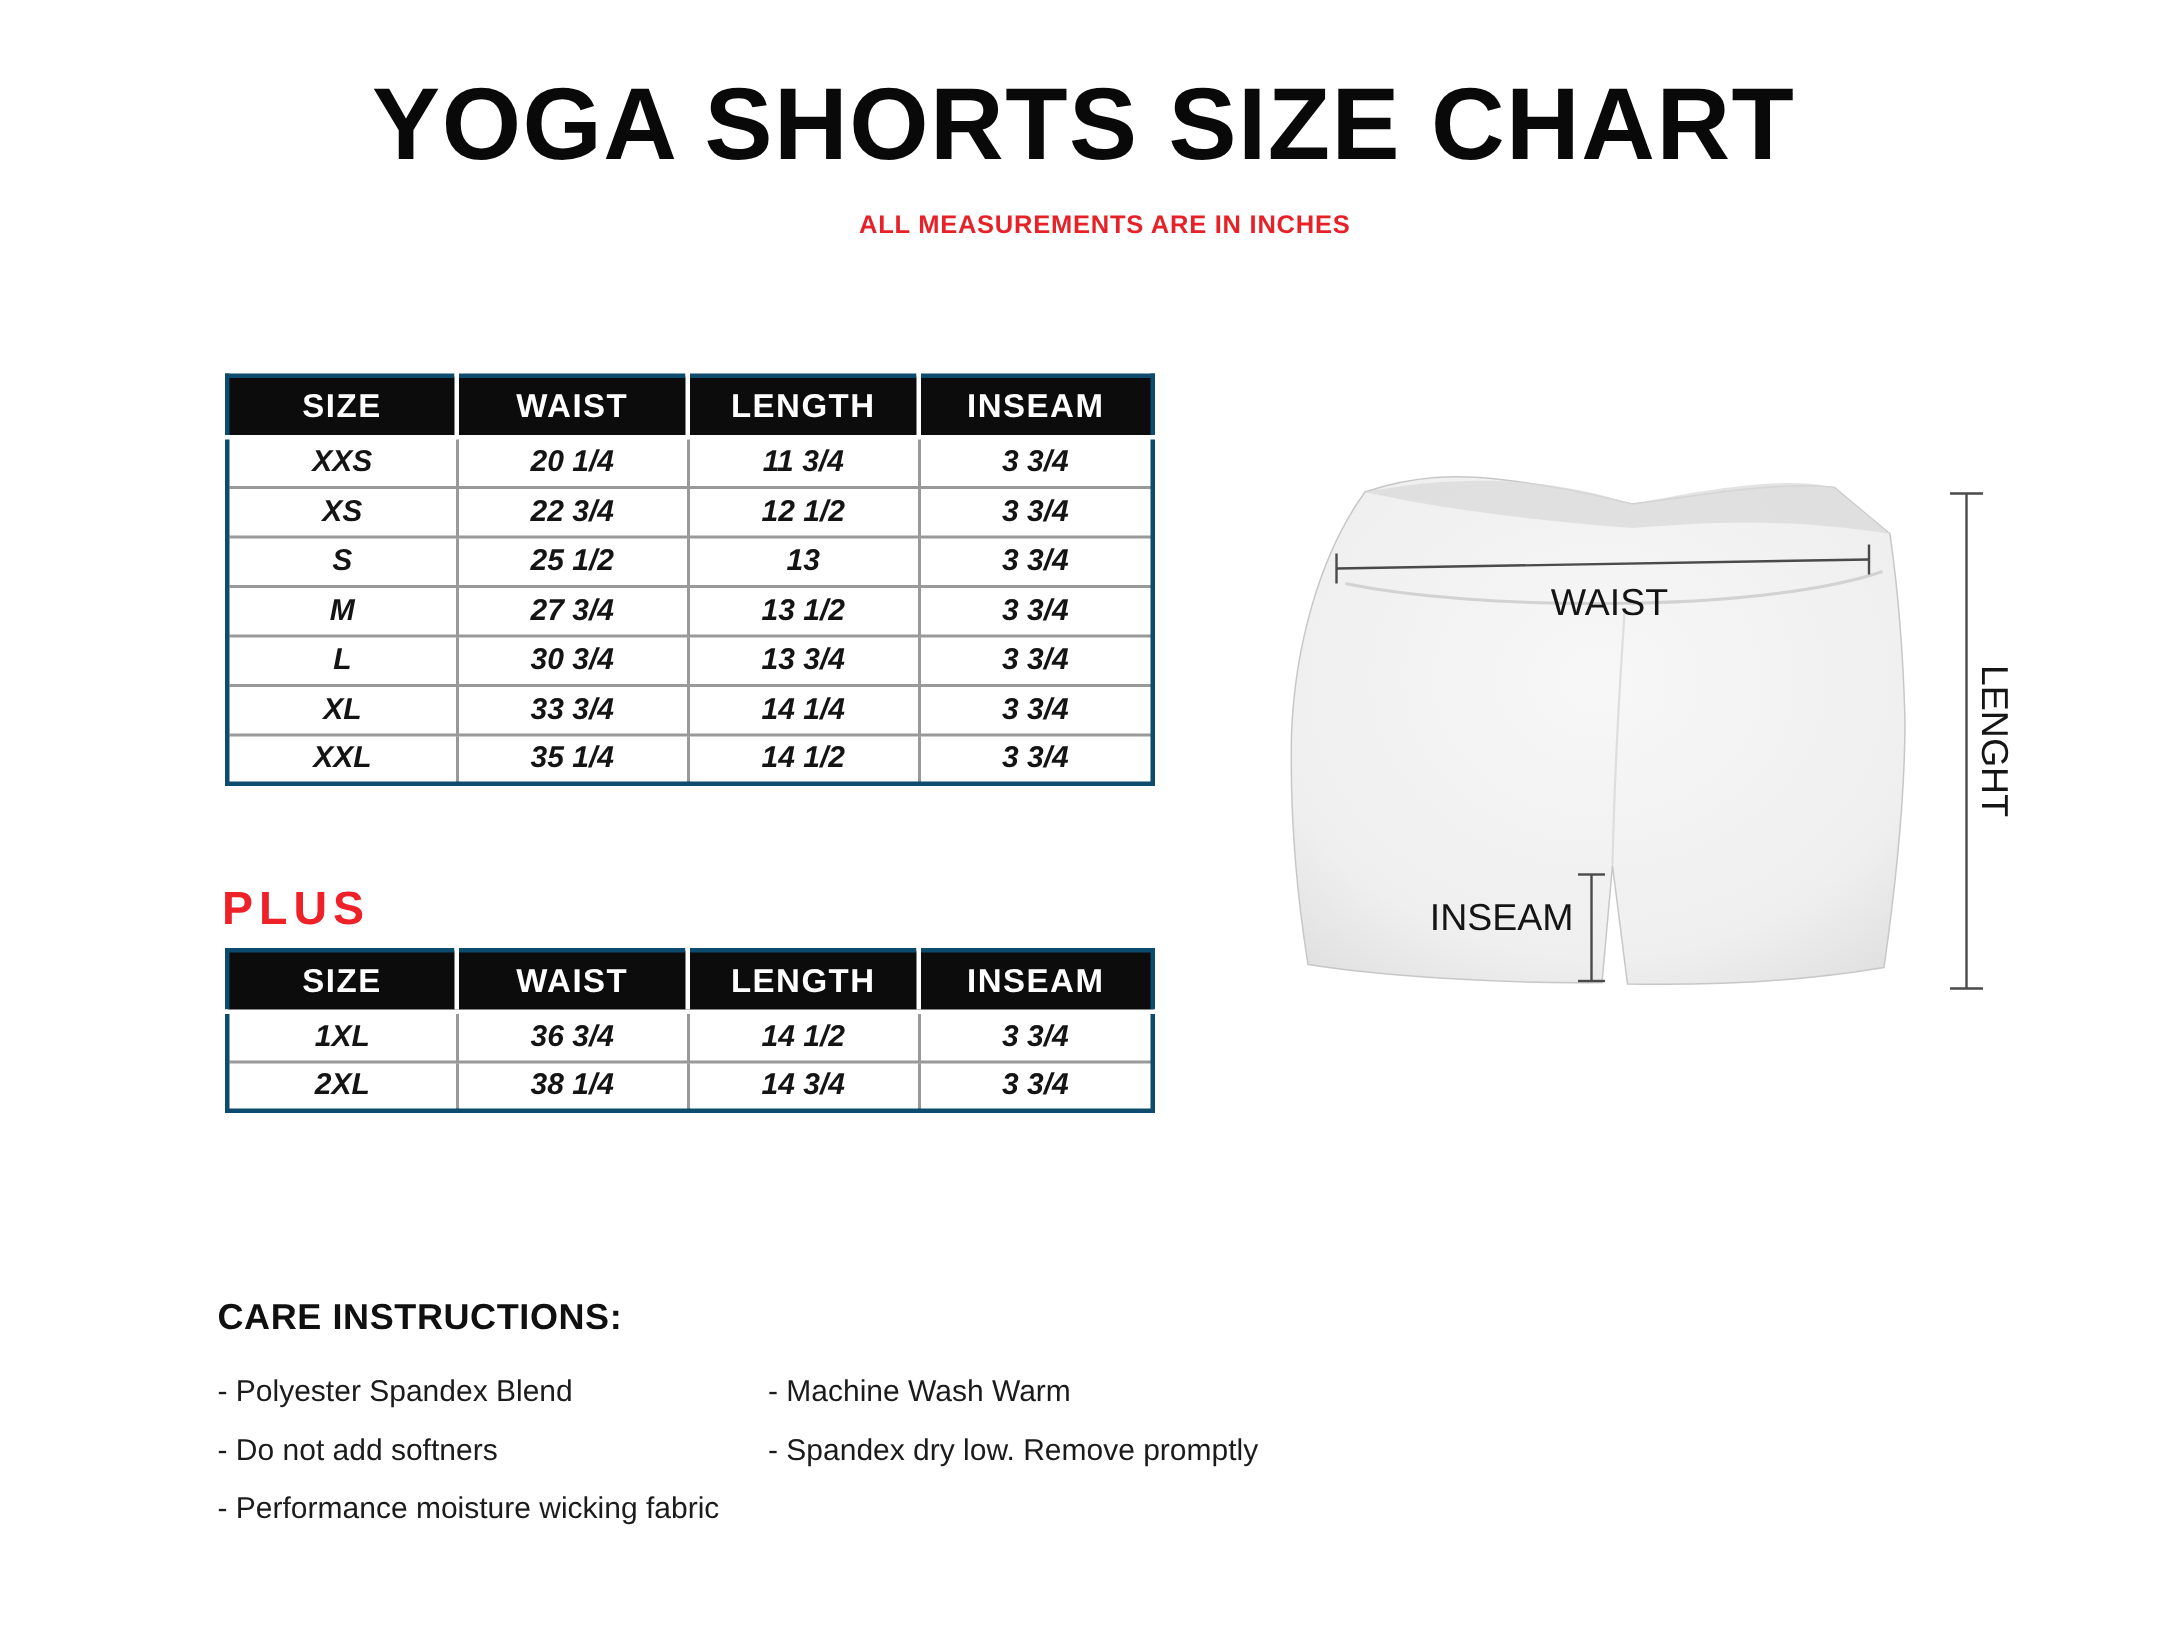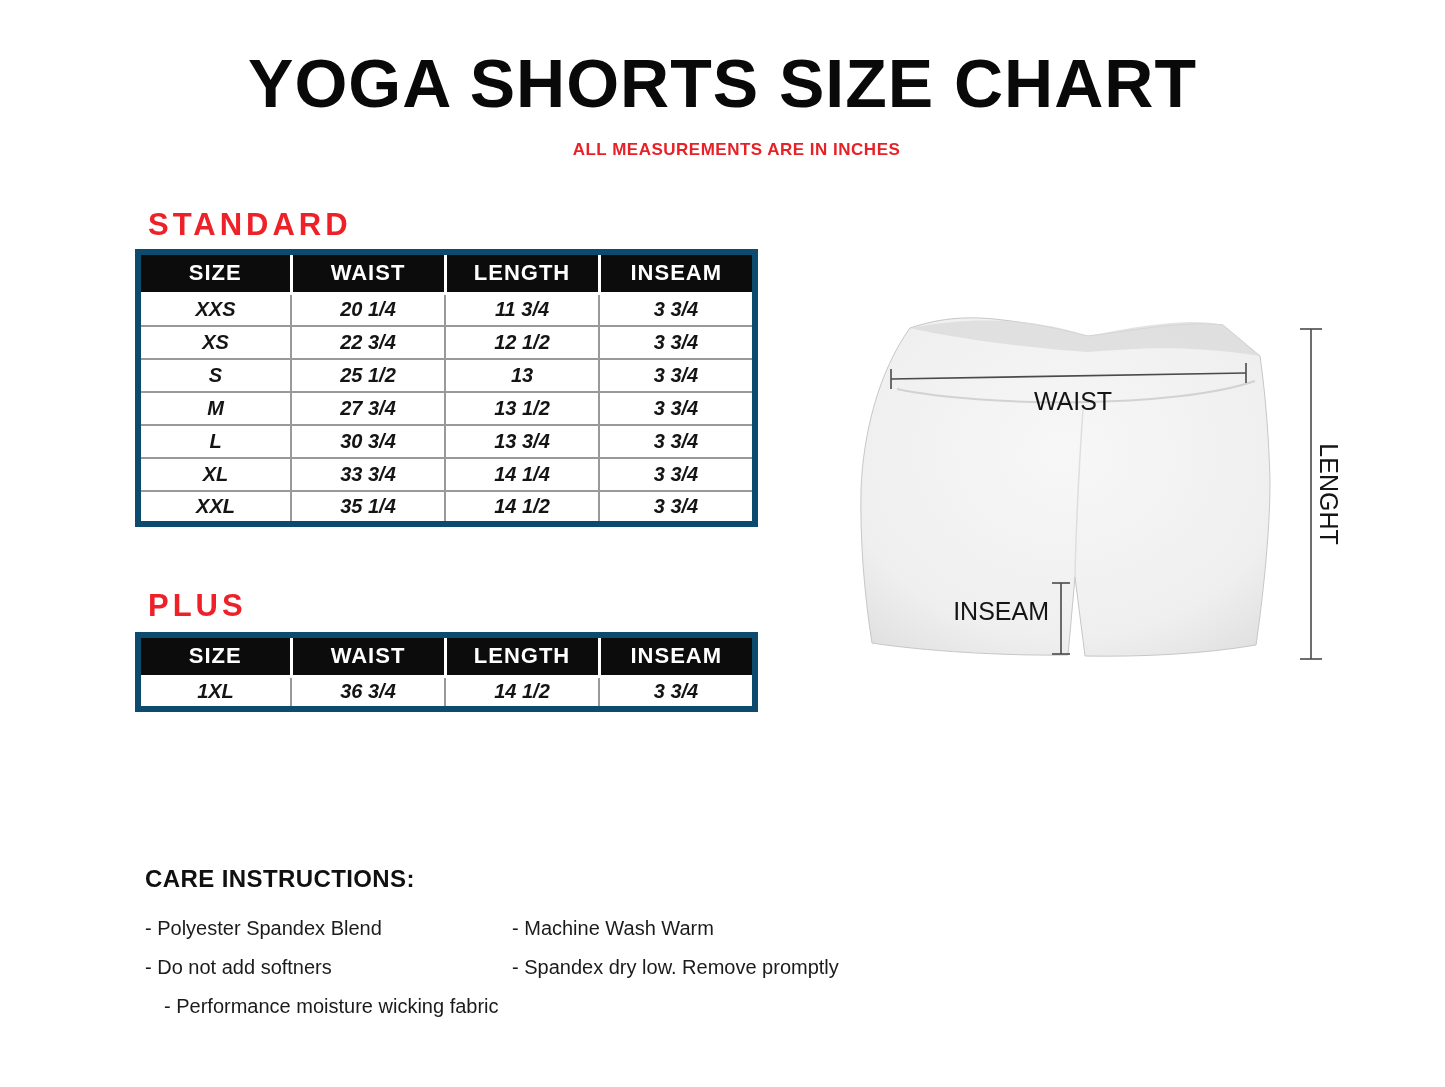--- a/index.html
+++ b/index.html
@@ -16,23 +16,23 @@
     position:absolute; top:141px; left:14px; width:1445px; text-align:center;
     font-size:17px; line-height:17px; font-weight:700; letter-spacing:0.5px; color:#e62228;
   }
   .section-heading {
     position:absolute; left:148px; font-size:31px; line-height:31px;
     font-weight:700; letter-spacing:4px; color:#ee2128;
   }
   .heading-standard { top:209px; }
   .heading-plus { top:590px; }
   .size-table {
-    position:absolute; left:135px; width:617px;
+    position:absolute; left:150px; width:617px;
     border-collapse:collapse; table-layout:fixed;
-    border:6px solid #0c4a6e;
+    border:3px solid #0c4a6e;
   }
   .table-standard { top:249px; }
   .table-plus { top:632px; }
   .size-table th {
     background:#0c0c0c; color:#ffffff; font-weight:700; font-size:22px;
     letter-spacing:1px; height:41px; text-align:center; vertical-align:middle;
     border-bottom:3px solid #ffffff;
   }
   .size-table th + th { border-left:3px solid #ffffff; }
   .size-table td {
@@ -44,37 +44,36 @@
     position:absolute; left:145px; top:866px;
     font-size:24px; line-height:26px; font-weight:700; color:#101010; letter-spacing:0.4px;
   }
   .care-item {
     position:absolute; font-size:20px; line-height:22px; font-weight:500; color:#1b1b1b;
   }
   .care-left { left:145px; }
   .care-right { left:512px; }
   .care-row-1 { top:917px; }
   .care-row-2 { top:956px; }
-  .care-row-3 { top:995px;margin-left:19px; }
+  .care-row-3 { top:995px; }
   .diagram {
     position:absolute; left:853px; top:303px; width:507px; height:382px;
   }
   .diagram text {
     font-family:"Liberation Sans", sans-serif; fill:#151515; font-size:25px;
   }
 </style>
 </head>
 <body>
 
 <div class="page">
 
   <h1 class="title">YOGA SHORTS SIZE CHART</h1>
   <div class="subtitle">ALL MEASUREMENTS ARE IN INCHES</div>
 
-  <h2 class="section-heading heading-standard">STANDARD</h2>
 
   <table class="size-table table-standard">
     <colgroup>
         <col style="width:153px">
         <col style="width:154px">
         <col style="width:154px">
         <col style="width:156px">
       </colgroup>
     <thead>
       <tr>
@@ -145,20 +144,26 @@
         <th>WAIST</th>
         <th>LENGTH</th>
         <th>INSEAM</th>
       </tr>
     </thead>
     <tbody>
       <tr>
         <td>1XL</td>
         <td>36 3/4</td>
         <td>14 1/2</td>
+        <td>3 3/4</td>
+      </tr>
+      <tr>
+        <td>2XL</td>
+        <td>38 1/4</td>
+        <td>14 3/4</td>
         <td>3 3/4</td>
       </tr>
     </tbody>
   </table>
 
   <svg class="diagram" viewBox="0 0 507 382" width="507" height="382" xmlns="http://www.w3.org/2000/svg">
     <defs>
       <radialGradient id="shortsGrad" cx="50%" cy="40%" r="78%">
         <stop offset="0" stop-color="#f7f7f8"></stop>
         <stop offset="0.7" stop-color="#efeff0"></stop>

